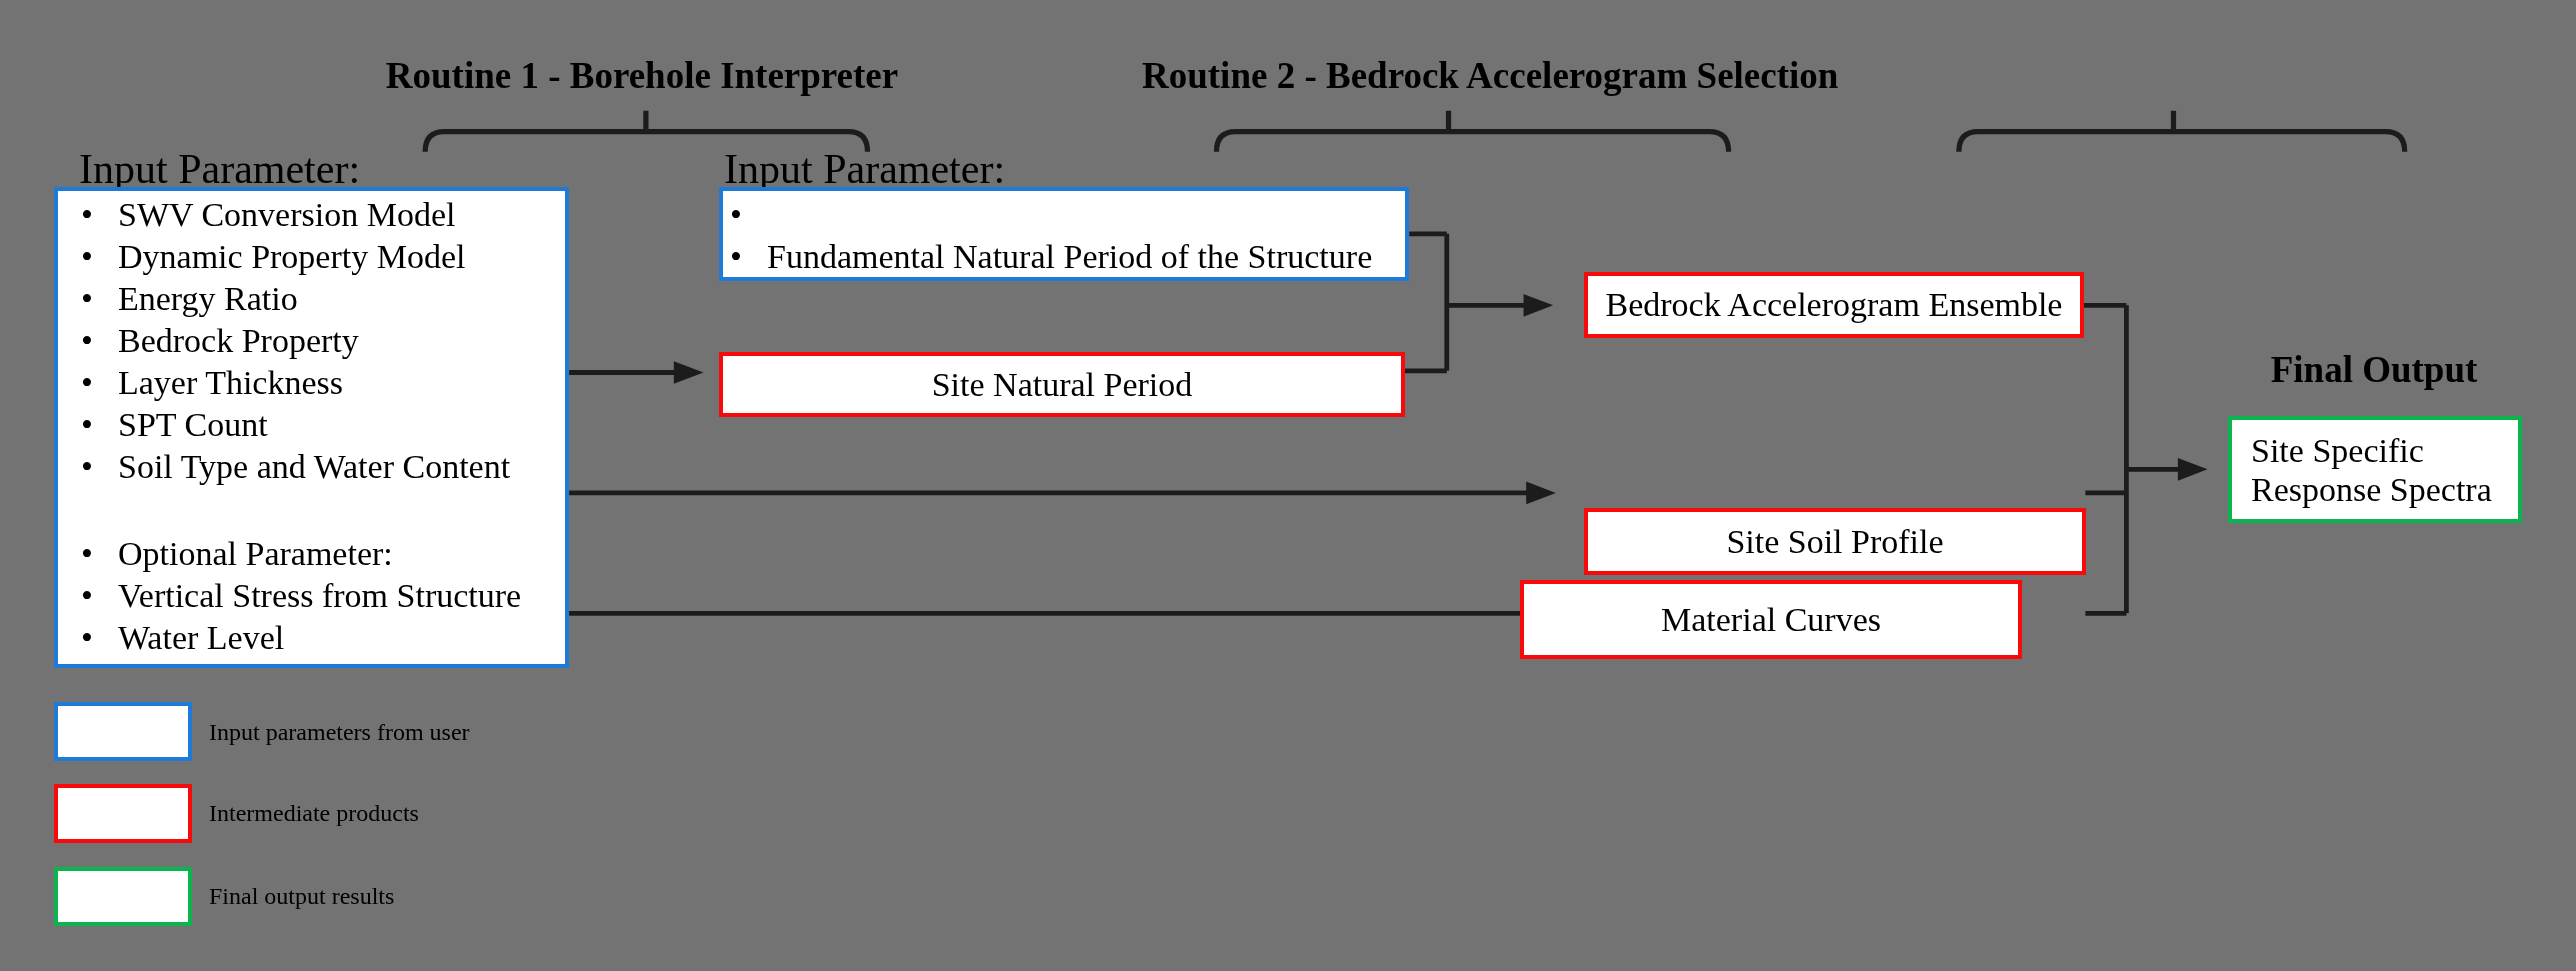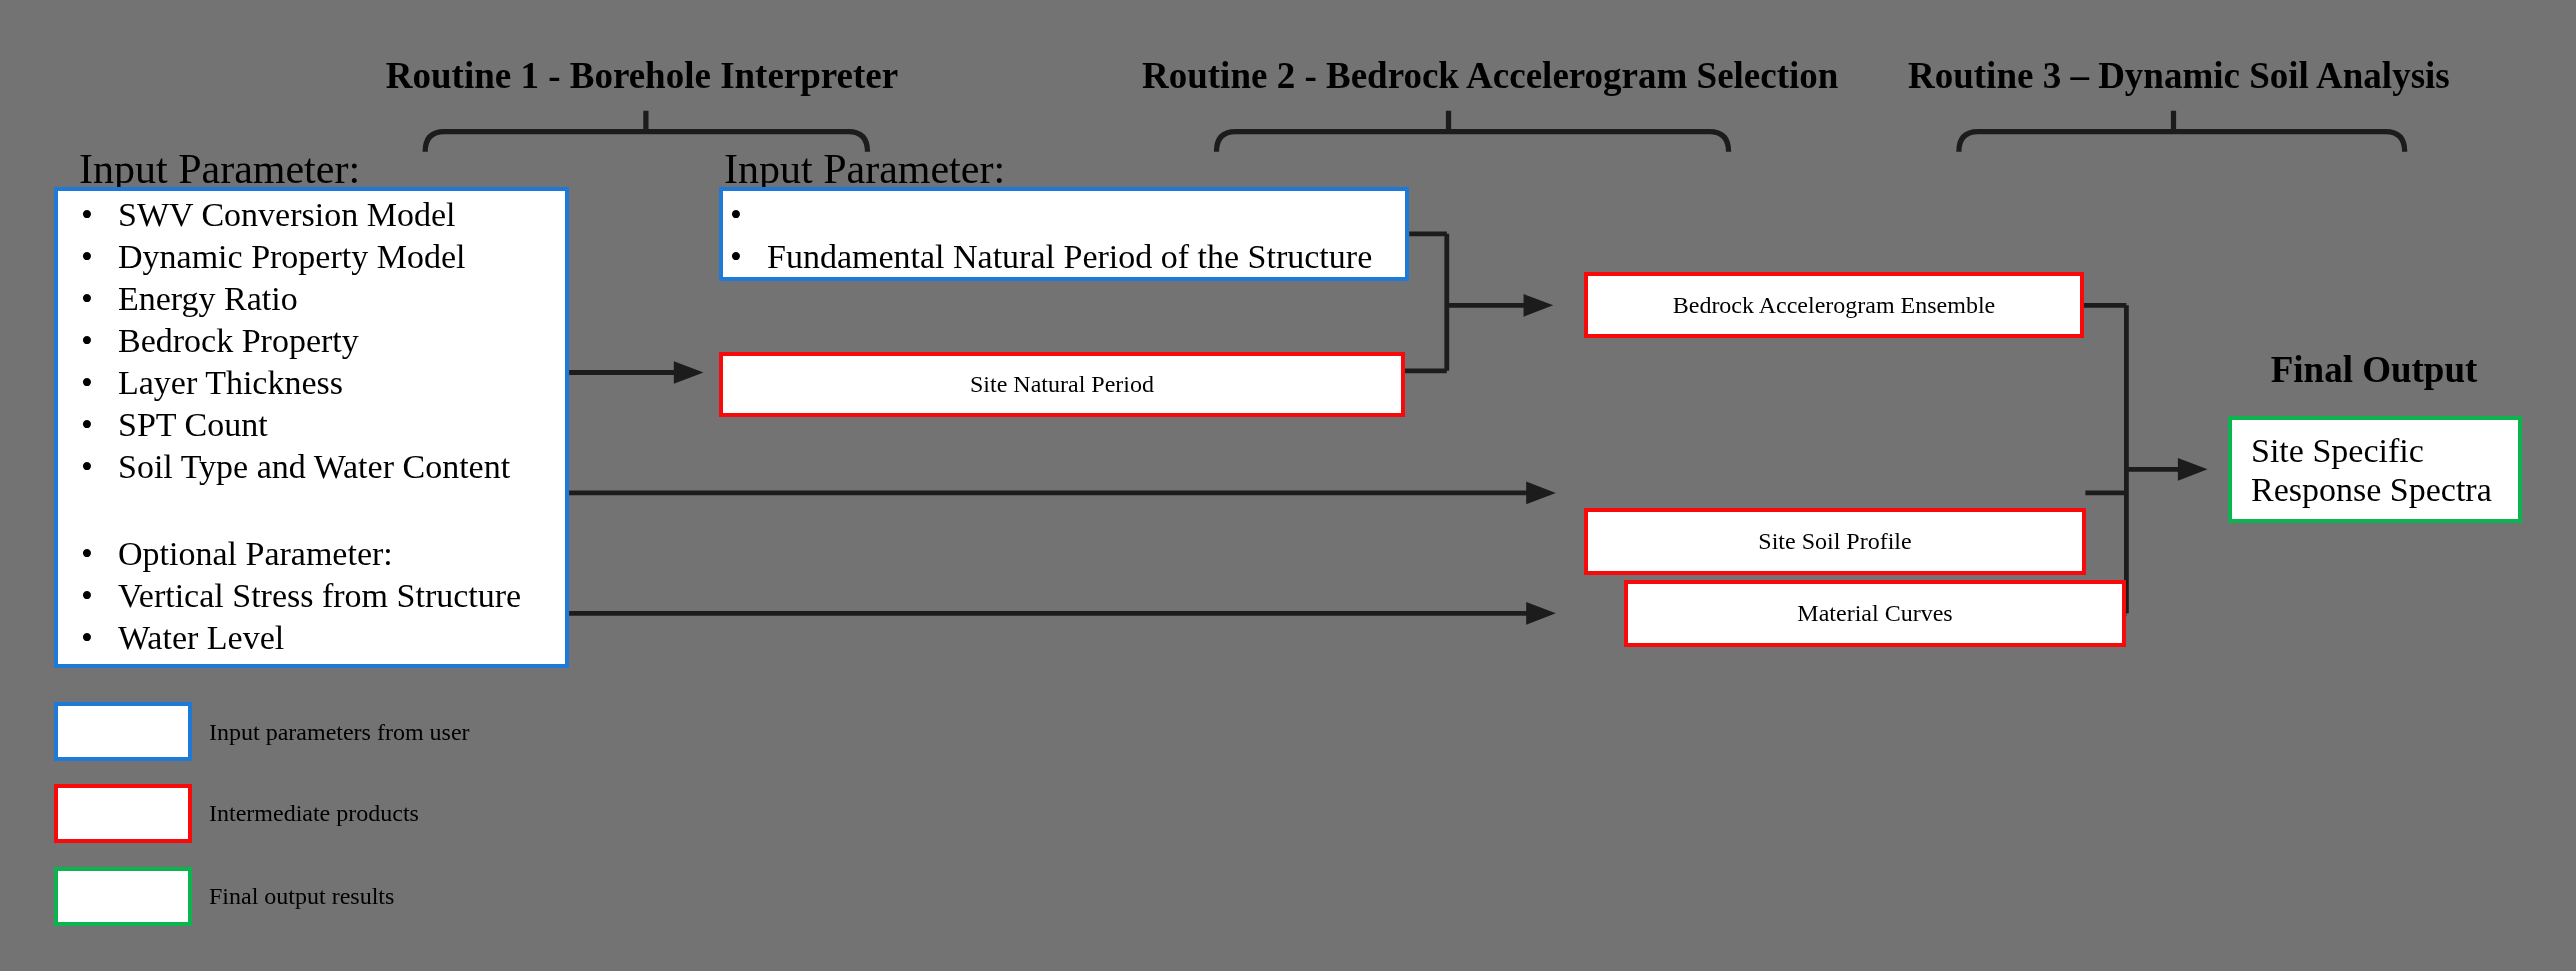--- a/index.html
+++ b/index.html
@@ -13,28 +13,28 @@
   #hdr3{left:1908px;width:524px;}
 
   .io-label{position:absolute;top:145px;font-size:42px;white-space:nowrap;}
   #label1{left:79px;}
   #label2{left:724px;}
 
   .box{position:absolute;box-sizing:border-box;background:#fff;}
   .box.blue{border:4.4px solid var(--c-input,#1E7AD6);}
   .box.red{border:4.4px solid var(--c-intermediate,#F90A0A);}
   .box.green{border:4.4px solid var(--c-final,#0CB450);}
-  .box.center{display:flex;align-items:center;justify-content:center;font-size:24px;white-space:nowrap;}
+  .box.center{display:flex;align-items:center;justify-content:center;font-size:34px;white-space:nowrap;}
 
   #box-borehole-input{left:54px;top:187px;width:515px;height:481px;padding-top:2.6px;}
   #box-selection-input{left:719px;top:187px;width:690px;height:94px;padding-top:2.6px;}
   #box-snp{left:719px;top:352px;width:686px;height:65px;}
   #box-bae{left:1584px;top:272px;width:500px;height:66px;}
   #box-ssp{left:1584px;top:460px;width:502px;height:67px;margin-top:48px;}
-  #box-mc{left:1624px;top:580px;width:502px;height:67px;}
+  #box-mc{left:1520px;top:580px;width:502px;height:79px;}
 
   .list{font-size:34px;}
   #box-borehole-input .list{line-height:42px;}
   #box-borehole-input .list.optional{margin-top:45px;}
   #box-selection-input .list{line-height:42px;}
   .bullet-row{display:flex;white-space:nowrap;}
   #box-borehole-input .bullet-row{padding-left:23px;}
   #box-selection-input .bullet-row{padding-left:7px;}
   .bullet{flex:0 0 37px;}
 
@@ -77,21 +77,20 @@
 
     <path class="stroke" d="M 1615 268 L 1658 268 M 1610 425 L 1658 425 M 1658 268 L 1658 425 M 1658 350 L 1748 350"></path>
     <polygon class="fillhead" points="1780,350 1746,337 1746,363"></polygon>
 
     <path class="stroke" d="M 2388 350 L 2437 350 M 2390 565 L 2437 565 M 2390 703 L 2437 703 M 2437 350 L 2437 703 M 2437 538 L 2498 538"></path>
     <polygon class="fillhead" points="2530,538 2496,525 2496,551"></polygon>
   </svg>
 
   <div class="hdr" id="hdr1">Routine 1 - Borehole Interpreter</div>
   <div class="hdr" id="hdr2">Routine 2 - Bedrock Accelerogram Selection</div>
-  <div class="hdr" id="hdr3">Routine 3 – Dynamic Soil Analysis</div>
 
   <div class="io-label" id="label1">Input Parameter:</div>
   <div class="box blue" id="box-borehole-input">
     <div class="list">
         <div class="bullet-row">
           <span class="bullet">•</span>
           <span class="bullet-text">SWV Conversion Model</span>
         </div>
         <div class="bullet-row">
           <span class="bullet">•</span>

